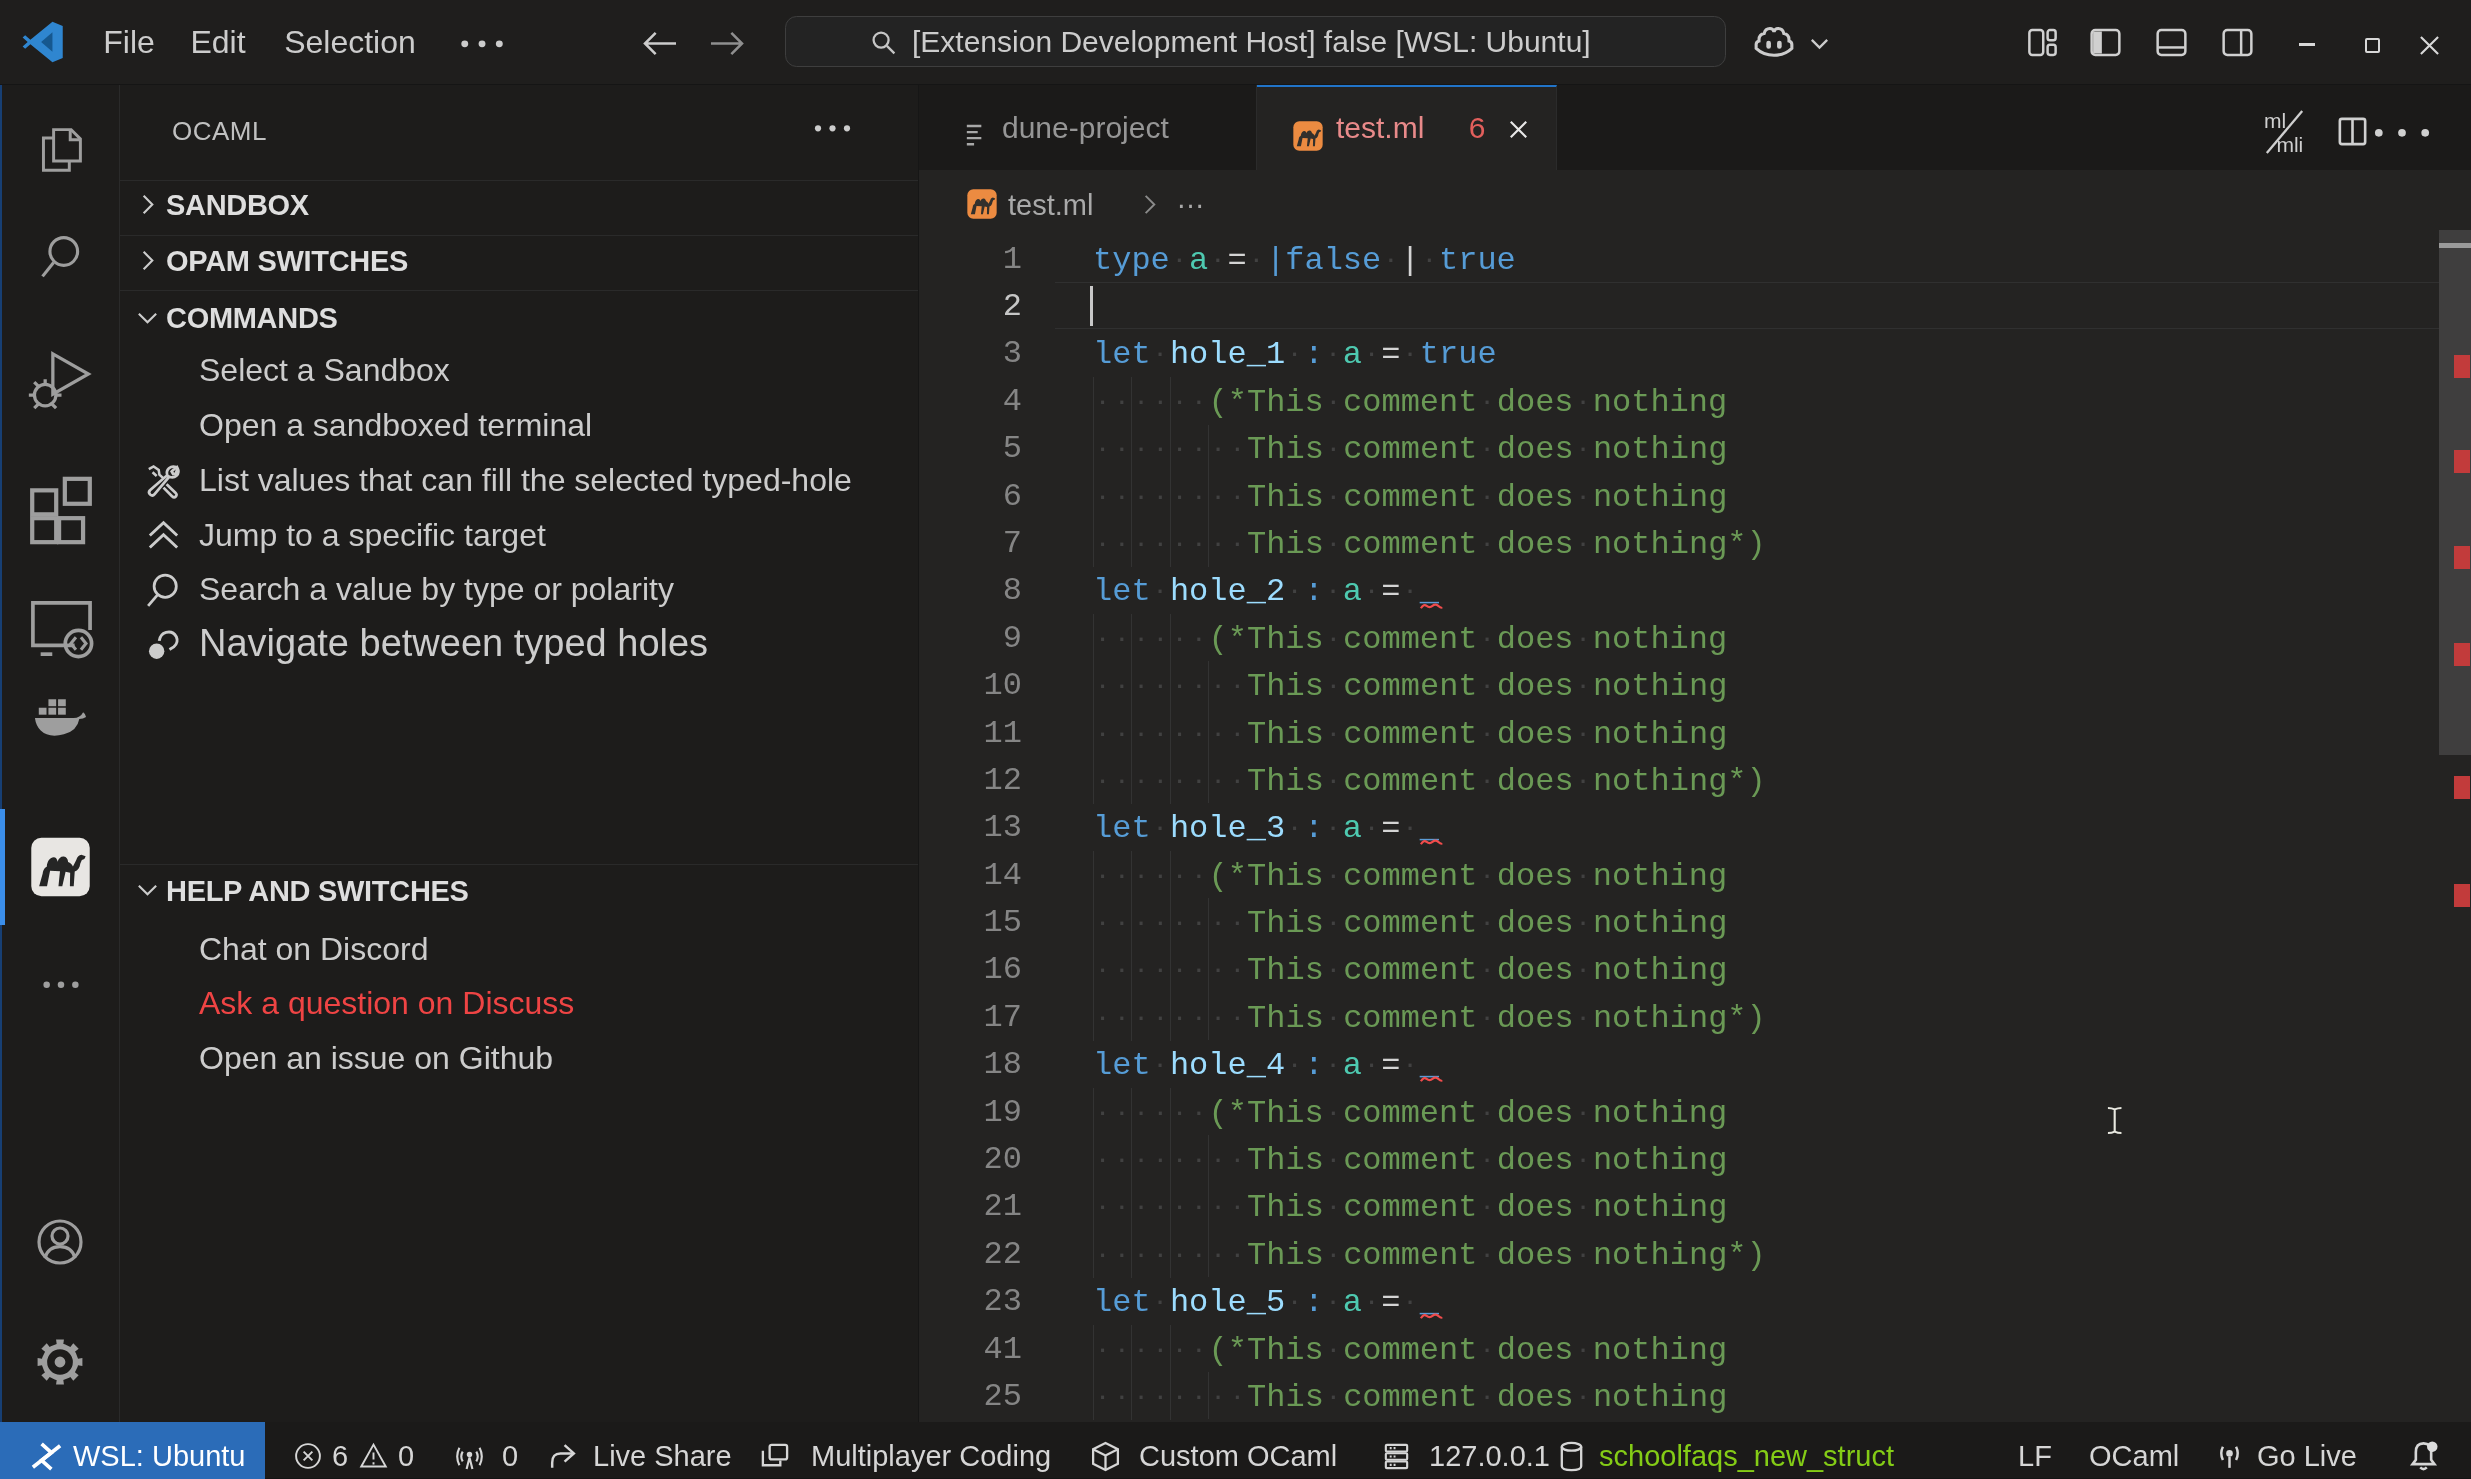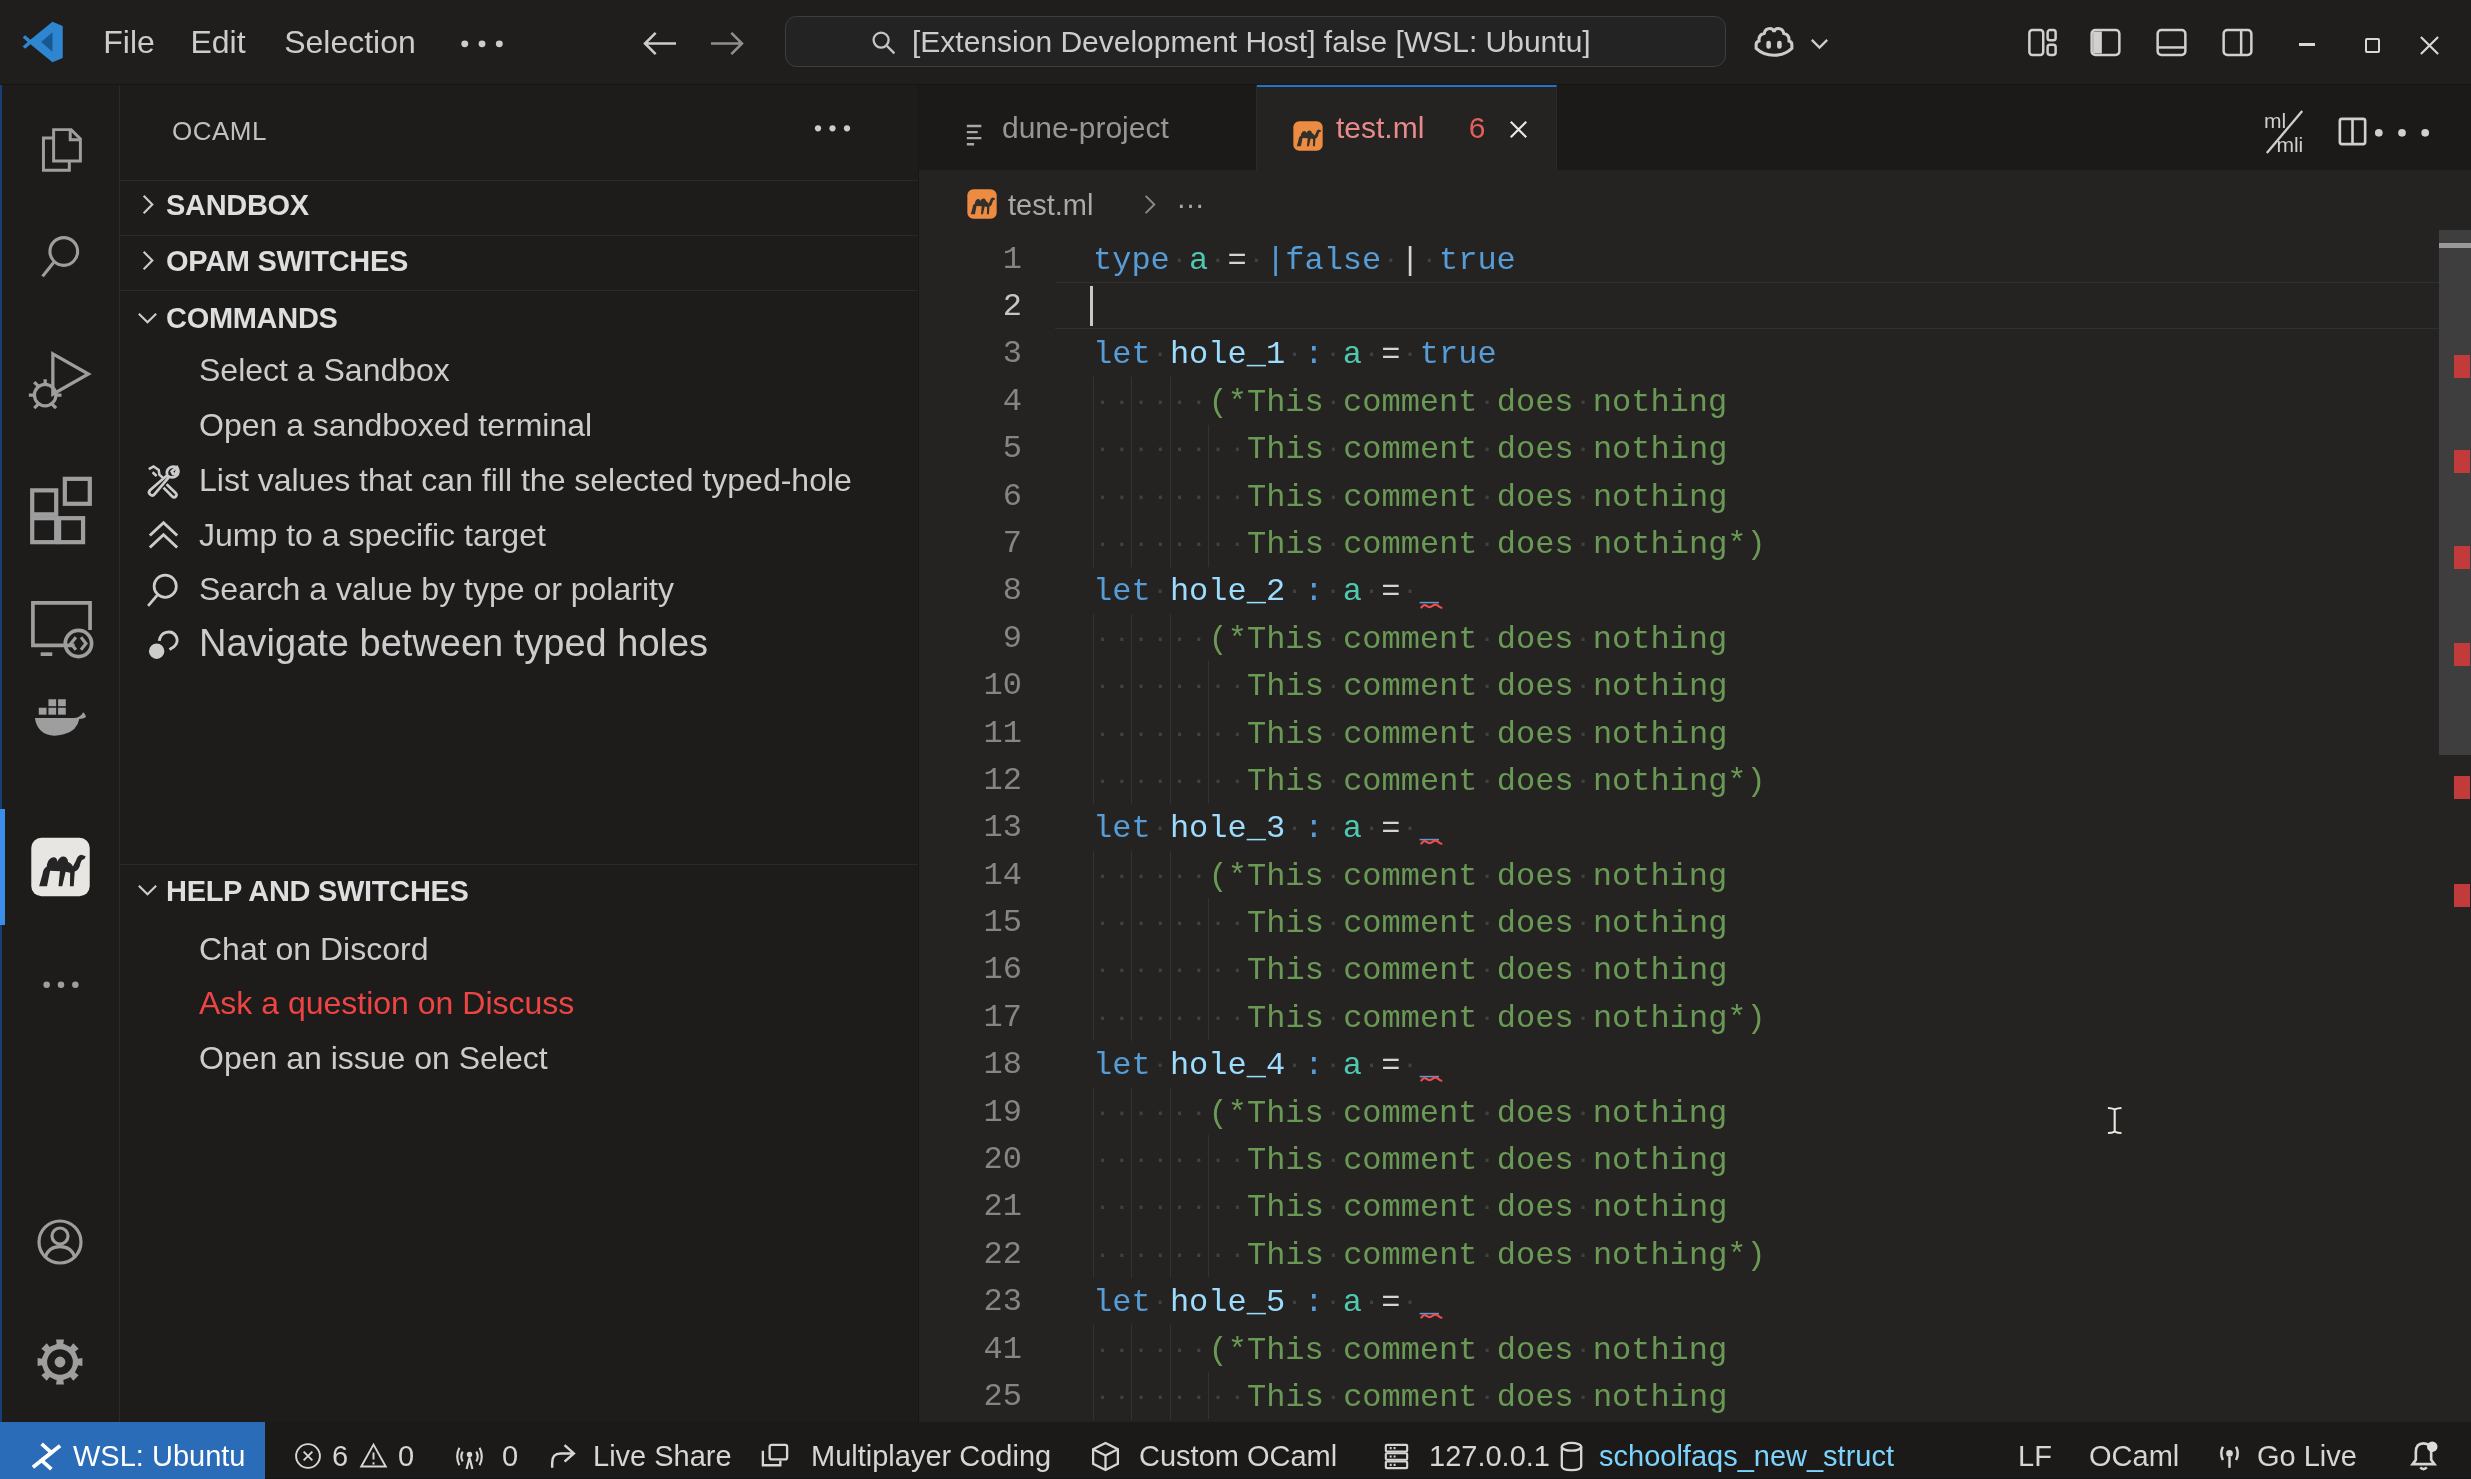--- a/index.html
+++ b/index.html
@@ -148,21 +148,21 @@
   </svg>
 <div class="abs" style="left:166px;top:891px;transform:translate(0,-50%);font-size:29px;font-weight:bold;color:#dedede;letter-spacing:-0.3px;">HELP AND SWITCHES</div>
 <div class="abs" style="left:199px;top:370px;transform:translate(0,-50%);font-size:32px;color:#cccccc;white-space:nowrap;">Select a Sandbox</div>
 <div class="abs" style="left:199px;top:425px;transform:translate(0,-50%);font-size:32px;color:#cccccc;white-space:nowrap;">Open a sandboxed terminal</div>
 <div class="abs" style="left:199px;top:480px;transform:translate(0,-50%);font-size:32px;color:#cccccc;white-space:nowrap;">List values that can fill the selected typed-hole</div>
 <div class="abs" style="left:199px;top:535px;transform:translate(0,-50%);font-size:32px;color:#cccccc;white-space:nowrap;">Jump to a specific target</div>
 <div class="abs" style="left:199px;top:589px;transform:translate(0,-50%);font-size:32px;color:#cccccc;white-space:nowrap;">Search a value by type or polarity</div>
 <div class="abs" style="left:199px;top:643px;transform:translate(0,-50%);font-size:38px;color:#cccccc;white-space:nowrap;">Navigate between typed holes</div>
 <div class="abs" style="left:199px;top:949px;transform:translate(0,-50%);font-size:32px;color:#cccccc;white-space:nowrap;">Chat on Discord</div>
 <div class="abs" style="left:199px;top:1003px;transform:translate(0,-50%);font-size:32px;color:#ef4444;white-space:nowrap;">Ask a question on Discuss</div>
-<div class="abs" style="left:199px;top:1058px;transform:translate(0,-50%);font-size:32px;color:#cccccc;white-space:nowrap;">Open an issue on Select</div>
+<div class="abs" style="left:199px;top:1058px;transform:translate(0,-50%);font-size:32px;color:#cccccc;white-space:nowrap;">Open an issue on Github</div>
 <svg class="ic" style="left:143px;top:461px" width="41" height="41" viewBox="0 0 24 24" fill="none" stroke="#cccccc" stroke-width="1.6">
 <path d="M20.2 4.2 Q21.6 6.8 19.6 8.6 Q17.8 10.2 15.4 9.2 L6.8 19.4 Q5.6 20.8 4.2 19.6 Q2.9 18.4 4.1 17.1 L14.2 8.3 Q13.4 5.9 15.2 4.3 Q17 2.7 19.4 3.6 L16.8 6.2 L17.6 7.6 L19.2 7.4 Z"></path>
 <path d="M3.4 4.8 L6.2 3.2 L9.2 5.2 L9.6 8.0 L12.0 10.2 M8.0 8.8 L5.6 6.6" stroke-width="1.5"></path>
 <path d="M13.8 13.6 L19.0 18.6 Q20.2 19.8 19.2 20.8 Q18.2 21.8 17.0 20.6 L12.0 15.6"></path>
 </svg>
 <svg class="ic" style="left:143px;top:515px" width="41" height="41" viewBox="0 0 24 24" fill="none" stroke="#cccccc" stroke-width="1.7">
 <path d="M4 12 L12 4.5 L20 12 M4 19 L12 11.5 L20 19"></path>
 </svg>
 <svg class="ic" style="left:143px;top:570px" width="41" height="41" viewBox="0 0 24 24" fill="none" stroke="#cccccc" stroke-width="1.6">
 <circle cx="13" cy="9.5" r="6.5"></circle>
@@ -350,21 +350,21 @@
 <rect x="2.5" y="2" width="11" height="3.4" rx="0.5"></rect>
 <rect x="2.5" y="6.3" width="11" height="3.4" rx="0.5"></rect>
 <rect x="2.5" y="10.6" width="11" height="3.4" rx="0.5"></rect>
 <path d="M4.5 3.7 H8 M4.5 8 H8 M4.5 12.3 H8" stroke-dasharray="1 1"></path>
 </svg>
 <div class="abs" style="left:1429px;top:1456px;transform:translate(0,-50%);font-size:29px;color:#d6d6d6;white-space:nowrap;">127.0.0.1</div>
 <svg class="ic" style="left:1556px;top:1440px" width="31" height="33" viewBox="0 0 16 17" fill="none" stroke="#d6d6d6" stroke-width="1.2">
 <ellipse cx="8" cy="3.5" rx="5" ry="2"></ellipse>
 <path d="M3 3.5 V13.5 Q3 15.5 8 15.5 Q13 15.5 13 13.5 V3.5"></path>
 </svg>
-<div class="abs" style="left:1599px;top:1456px;transform:translate(0,-50%);font-size:29px;color:#7dd3fc;white-space:nowrap;">schoolfaqs_new_struct</div>
+<div class="abs" style="left:1599px;top:1456px;transform:translate(0,-50%);font-size:29px;color:#84cc16;white-space:nowrap;">schoolfaqs_new_struct</div>
 <div class="abs" style="left:2018px;top:1456px;transform:translate(0,-50%);font-size:29px;color:#d6d6d6;white-space:nowrap;">LF</div>
 <div class="abs" style="left:2089px;top:1456px;transform:translate(0,-50%);font-size:29px;color:#d6d6d6;white-space:nowrap;">OCaml</div>
 <svg class="ic" style="left:2213px;top:1440px" width="33" height="33" viewBox="0 0 16 16" fill="none" stroke="#d6d6d6" stroke-width="1.2">
 <circle cx="8" cy="6.5" r="1.6" fill="#d6d6d6" stroke="none"></circle>
 <path d="M4.8 3.3 Q3.2 6.5 4.8 9.7 M11.2 3.3 Q12.8 6.5 11.2 9.7"></path>
 <path d="M8 8.1 V13.5"></path>
 </svg>
 <div class="abs" style="left:2257px;top:1456px;transform:translate(0,-50%);font-size:29px;color:#d6d6d6;white-space:nowrap;">Go Live</div>
 <svg class="ic" style="left:2406px;top:1439px" width="35" height="35" viewBox="0 0 16 16" fill="none" stroke="#d6d6d6" stroke-width="1.2">
 <path d="M8 2 Q11.5 2 11.5 6 L11.5 9.5 L13 11.5 H3 L4.5 9.5 L4.5 6 Q4.5 2 8 2 Z"></path>

